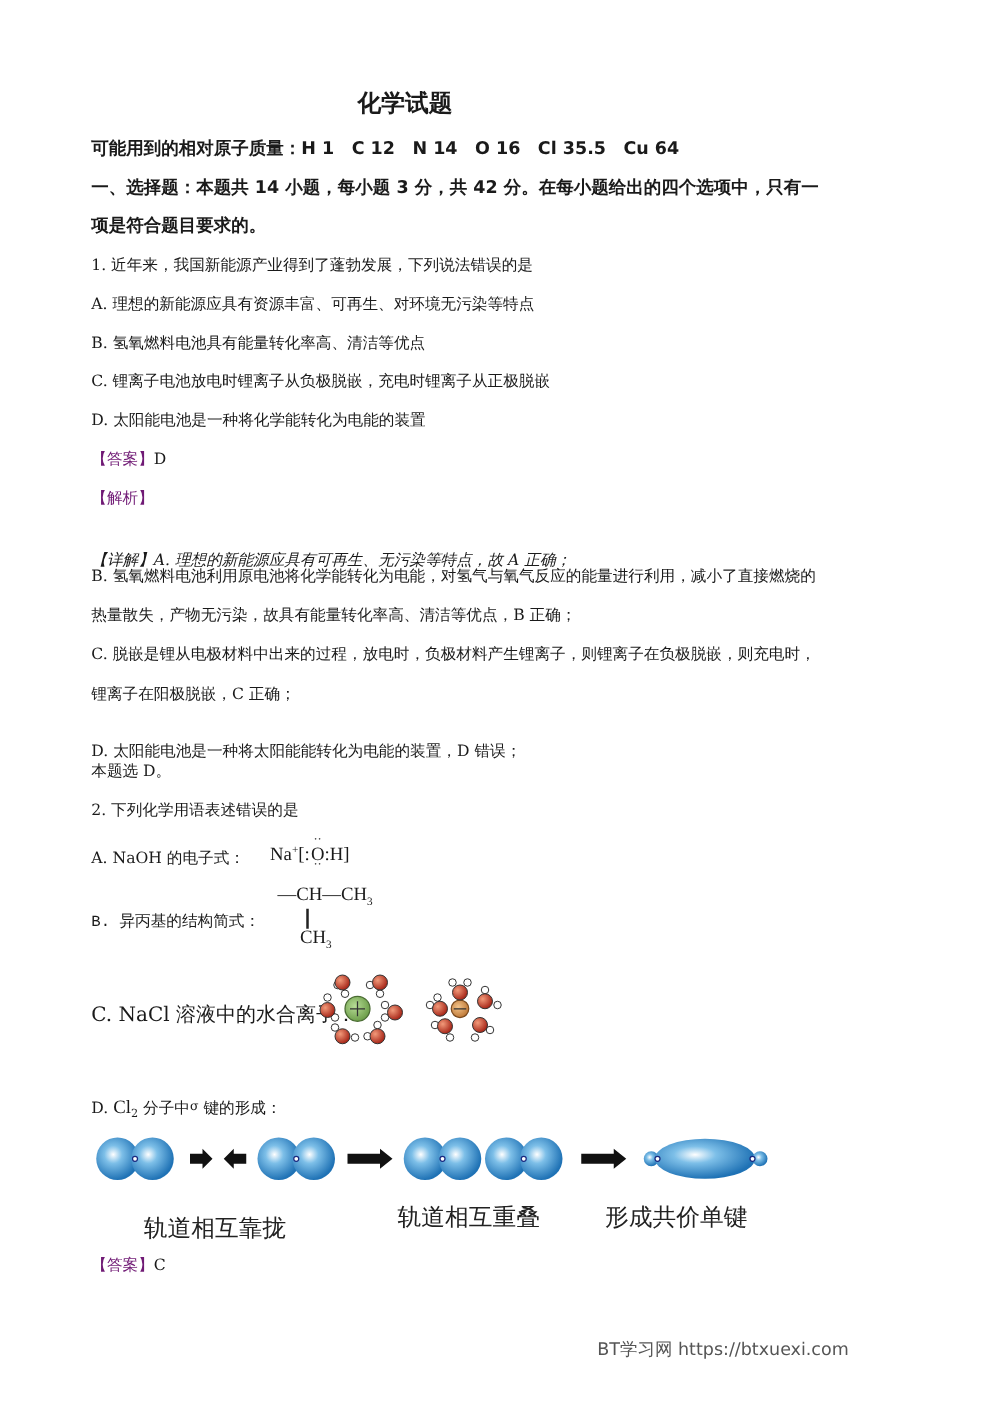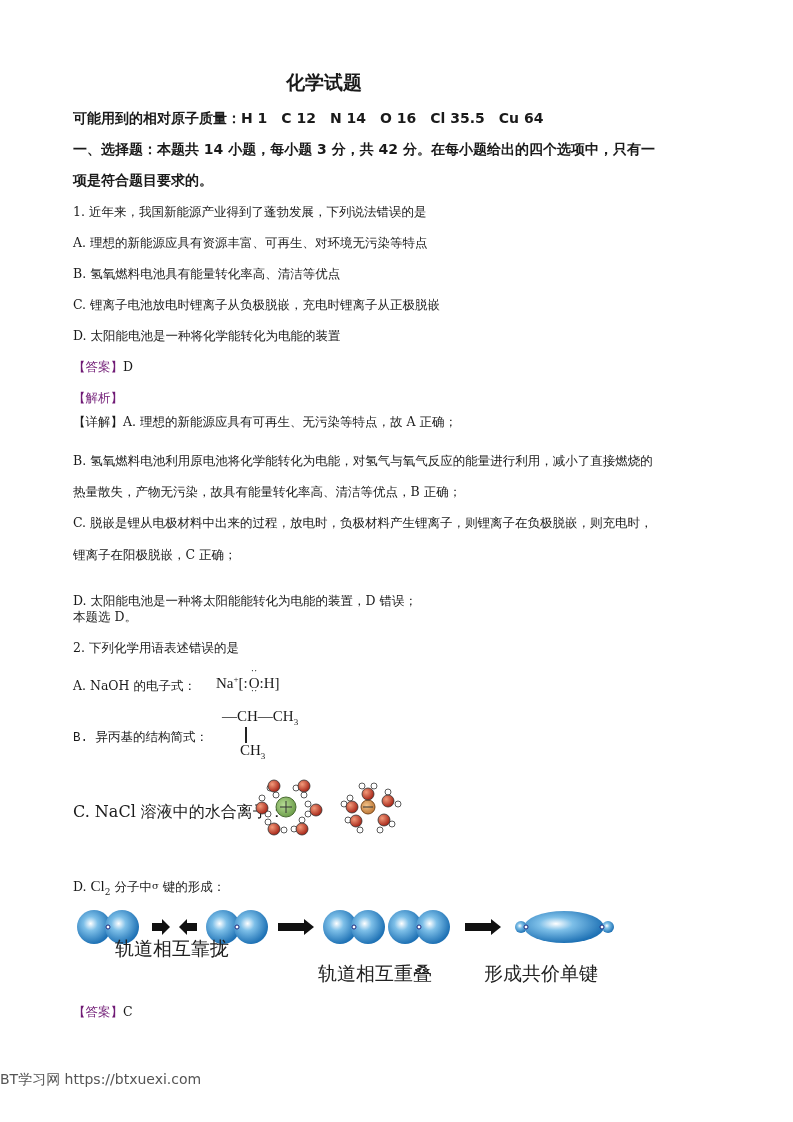--- a/index.html
+++ b/index.html
@@ -3,21 +3,21 @@
 <meta charset="utf-8">
 <style>
   html, body { margin:0; padding:0; background:#ffffff; }
   body { width:793px; height:1122px; position:relative; overflow:hidden;
          font-family:"DejaVu Serif","Liberation Serif",serif; color:#1a1a1a; }
   .abs { position:absolute; white-space:nowrap; }
   .title { left:0; width:648px; top:70px; text-align:center; font-size:19px; font-weight:bold; font-family:"DejaVu Sans","Liberation Sans",sans-serif; }
   .bold-line { font-size:14px; font-weight:bold; font-family:"DejaVu Sans","Liberation Sans",sans-serif; left:73px; }
   .line { font-size:12.5px; left:73px; }
   .tag { color:#701a75; }
-  .watermark { left:0; width:679px; text-align:left; top:1071px; font-size:14px; color:#555; font-family:"DejaVu Sans","Liberation Sans",sans-serif; }
+  .watermark { left:0; width:679px; text-align:right; top:1071px; font-size:14px; color:#555; font-family:"DejaVu Sans","Liberation Sans",sans-serif; }
   .formula { font-family:"Liberation Serif","DejaVu Serif",serif; font-size:15px; }
   .orb-label { font-size:19px; font-family:"DejaVu Sans","Liberation Sans",sans-serif; color:#222; }
   svg { position:absolute; }
 </style>
 </head>
 <body>
 
 <div class="abs title">化学试题</div>
 <div class="abs bold-line" style="top:110px;">可能用到的相对原子质量：H 1　C 12　N 14　O 16　Cl 35.5　Cu 64</div>
 <div class="abs bold-line" style="top:141px;">一、选择题：本题共 14 小题，每小题 3 分，共 42 分。在每小题给出的四个选项中，只有一</div>
@@ -25,21 +25,21 @@
 
 <div class="abs line" style="top:204px;">1. 近年来，我国新能源产业得到了蓬勃发展，下列说法错误的是</div>
 <div class="abs line" style="top:235px;">A. 理想的新能源应具有资源丰富、可再生、对环境无污染等特点</div>
 <div class="abs line" style="top:266px;">B. 氢氧燃料电池具有能量转化率高、清洁等优点</div>
 <div class="abs line" style="top:297px;">C. 锂离子电池放电时锂离子从负极脱嵌，充电时锂离子从正极脱嵌</div>
 <div class="abs line" style="top:328px;">D. 太阳能电池是一种将化学能转化为电能的装置</div>
 <div class="abs line" style="top:359px;">
   <span class="tag">【答案】</span><span>D</span>
 </div>
 <div class="abs line tag" style="top:390px;">【解析】</div>
-<div class="abs line" style="top:414px;">
+<div class="abs line" style="top:440px;font-style:italic;">
   <span>【详解】</span><span>A. 理想的新能源应具有可再生、无污染等特点，故 A 正确；</span>
 </div>
 <div class="abs line" style="top:453px;">B. 氢氧燃料电池利用原电池将化学能转化为电能，对氢气与氧气反应的能量进行利用，减小了直接燃烧的</div>
 <div class="abs line" style="top:484px;">热量散失，产物无污染，故具有能量转化率高、清洁等优点，B 正确；</div>
 <div class="abs line" style="top:515px;">C. 脱嵌是锂从电极材料中出来的过程，放电时，负极材料产生锂离子，则锂离子在负极脱嵌，则充电时，</div>
 <div class="abs line" style="top:547px;">锂离子在阳极脱嵌，C 正确；</div>
 <div class="abs line" style="top:593px;">D. 太阳能电池是一种将太阳能能转化为电能的装置，D 错误；</div>
 <div class="abs line" style="top:609px;">本题选 D。</div>
 
 <div class="abs line" style="top:640px;">2. 下列化学用语表述错误的是</div>
@@ -160,21 +160,21 @@
   </g>
   <polygon points="393,23 419,23 419,19 429,27 419,35 419,31 393,31" fill="#111"></polygon>
   <g>
     <circle cx="449" cy="27" r="6" fill="url(#bg)"></circle>
     <ellipse cx="492" cy="27" rx="40" ry="16" fill="url(#bg)"></ellipse>
     <circle cx="536" cy="27" r="6" fill="url(#bg)"></circle>
     <circle cx="454" cy="27" r="2" fill="#fff" stroke="#1a2a80" stroke-width="1"></circle>
     <circle cx="530" cy="27" r="2" fill="#fff" stroke="#1a2a80" stroke-width="1"></circle>
   </g>
 </svg>
-<div class="abs orb-label" style="left:115px; top:936px;">轨道相互靠拢</div>
+<div class="abs orb-label" style="left:115px; top:970px;">轨道相互靠拢</div>
 <div class="abs orb-label" style="left:318px; top:961px;">轨道相互重叠</div>
 <div class="abs orb-label" style="left:484px; top:961px;">形成共价单键</div>
 
 <div class="abs line" style="top:1004px;">
   <span class="tag">【答案】</span><span>C</span>
 </div>
 
 <div class="abs watermark">BT学习网 https://btxuexi.com</div>
 
 </body></html>

